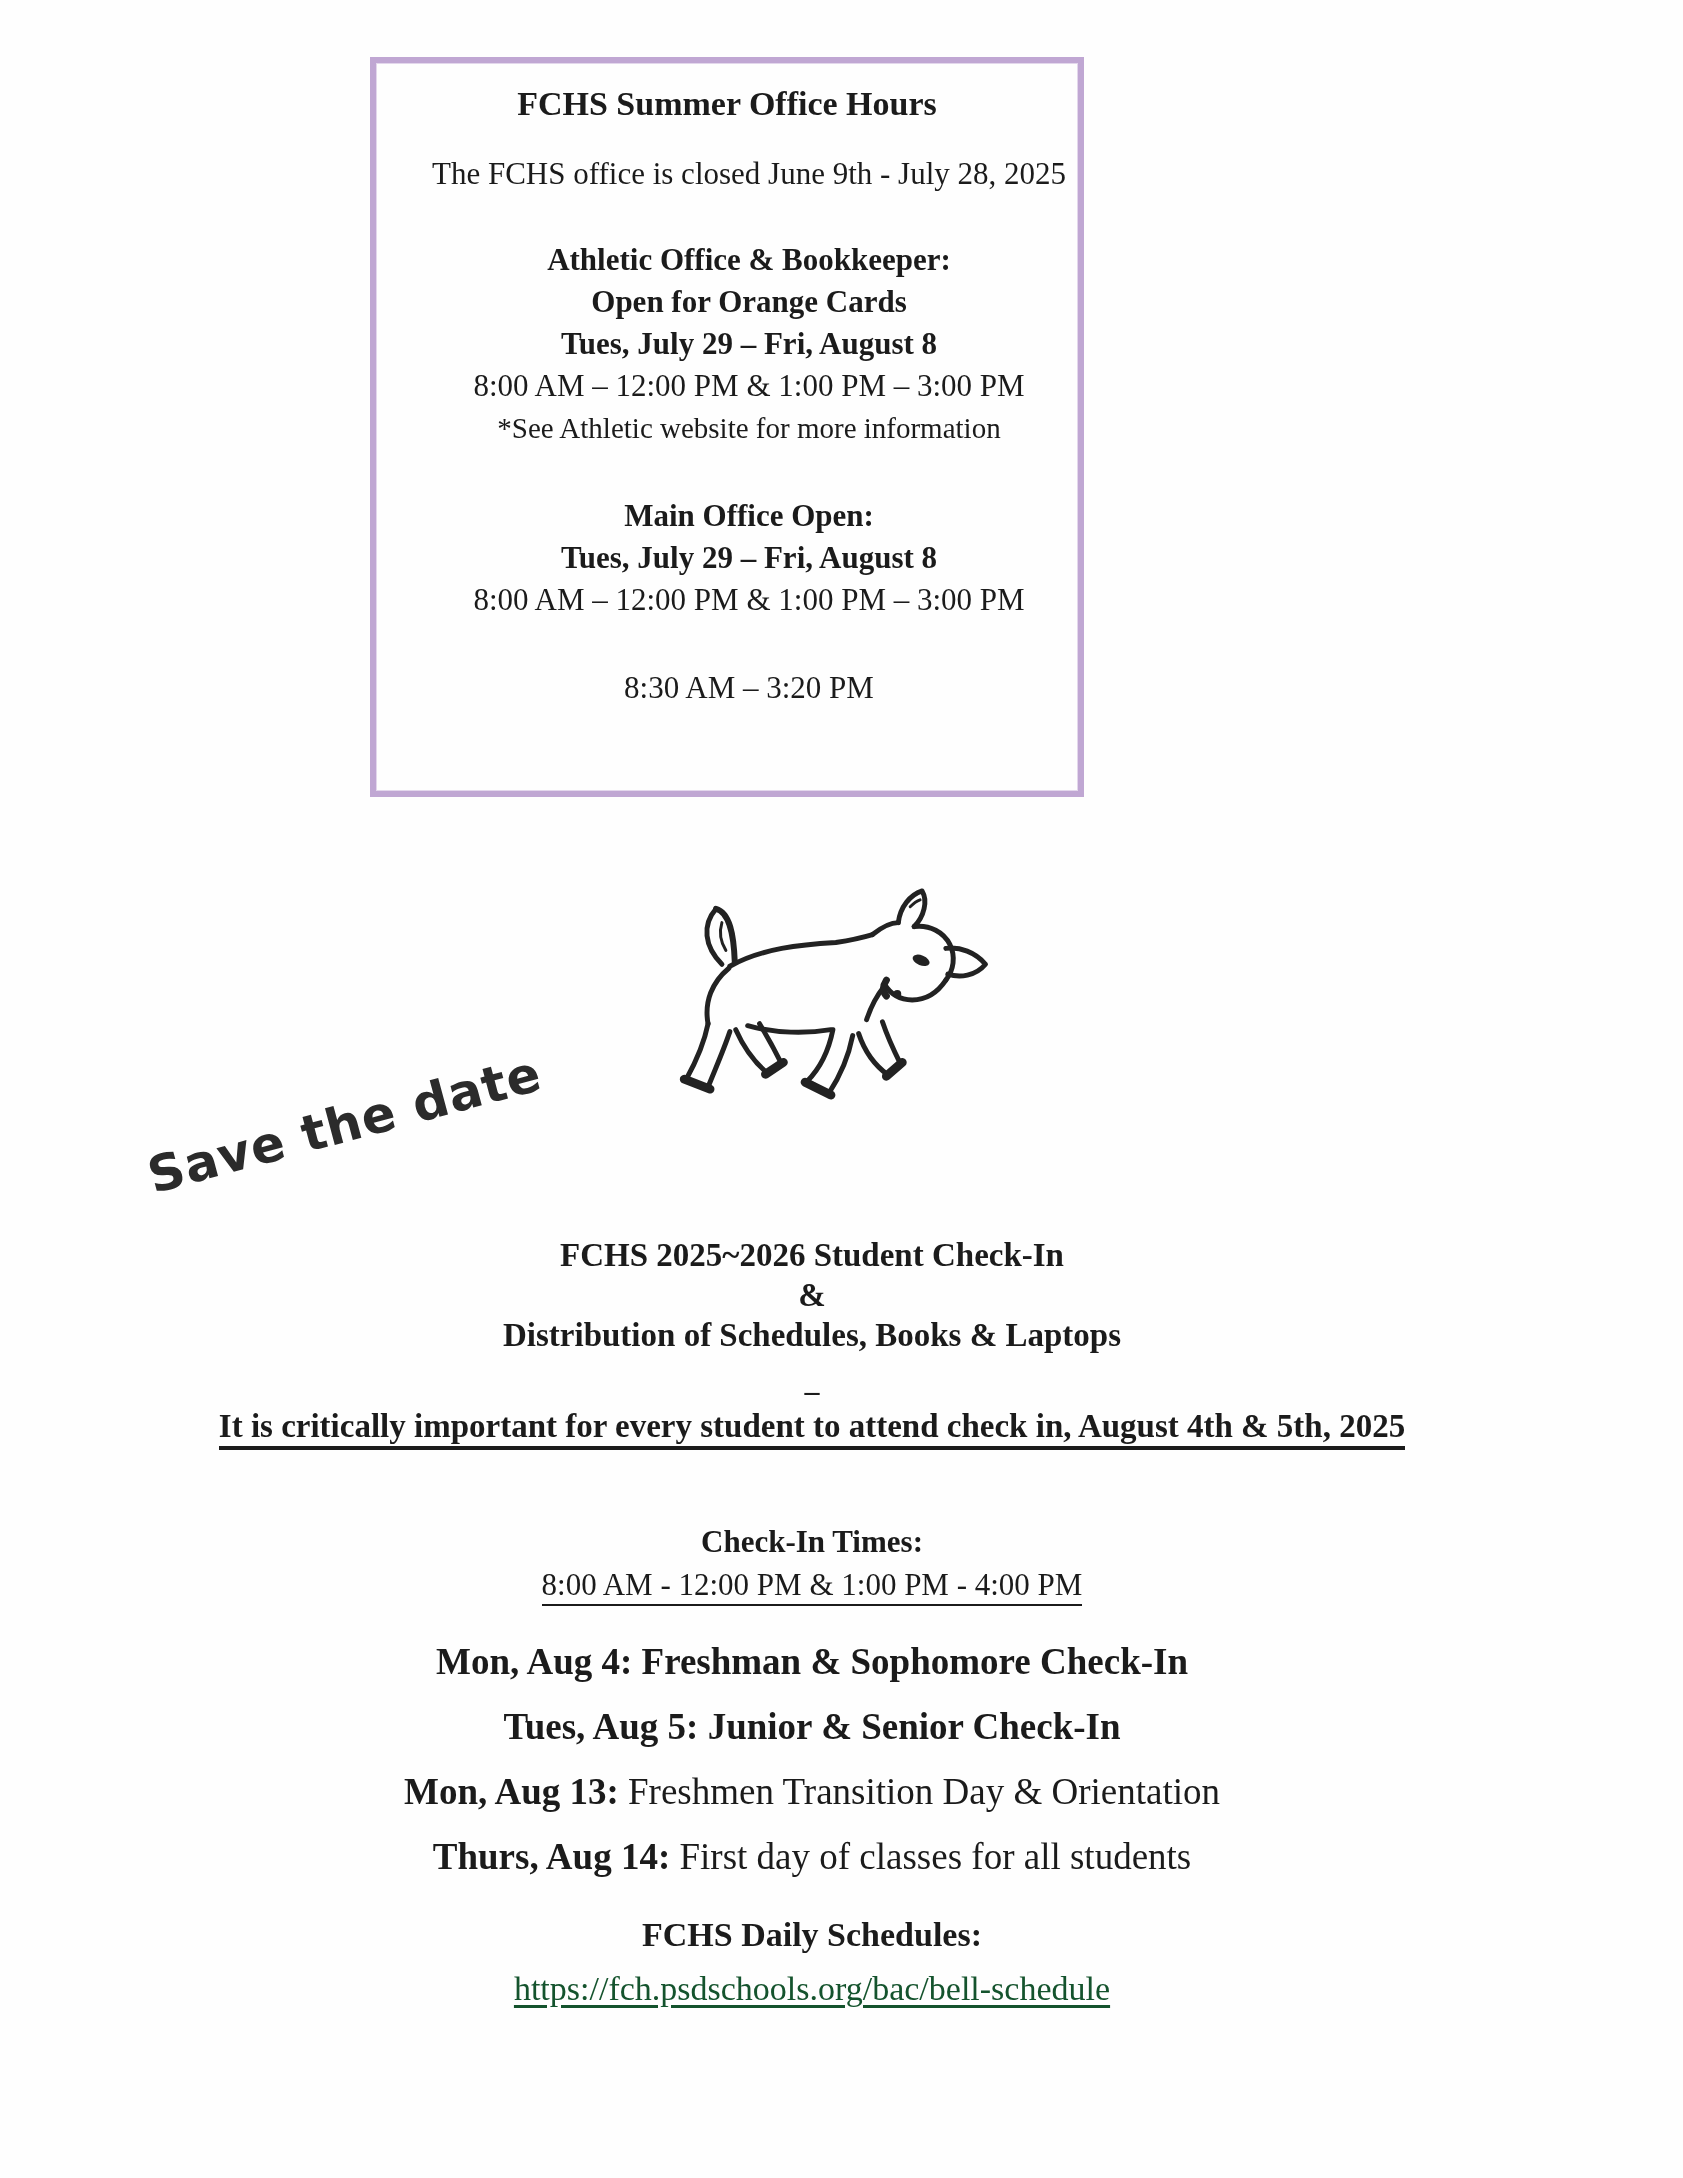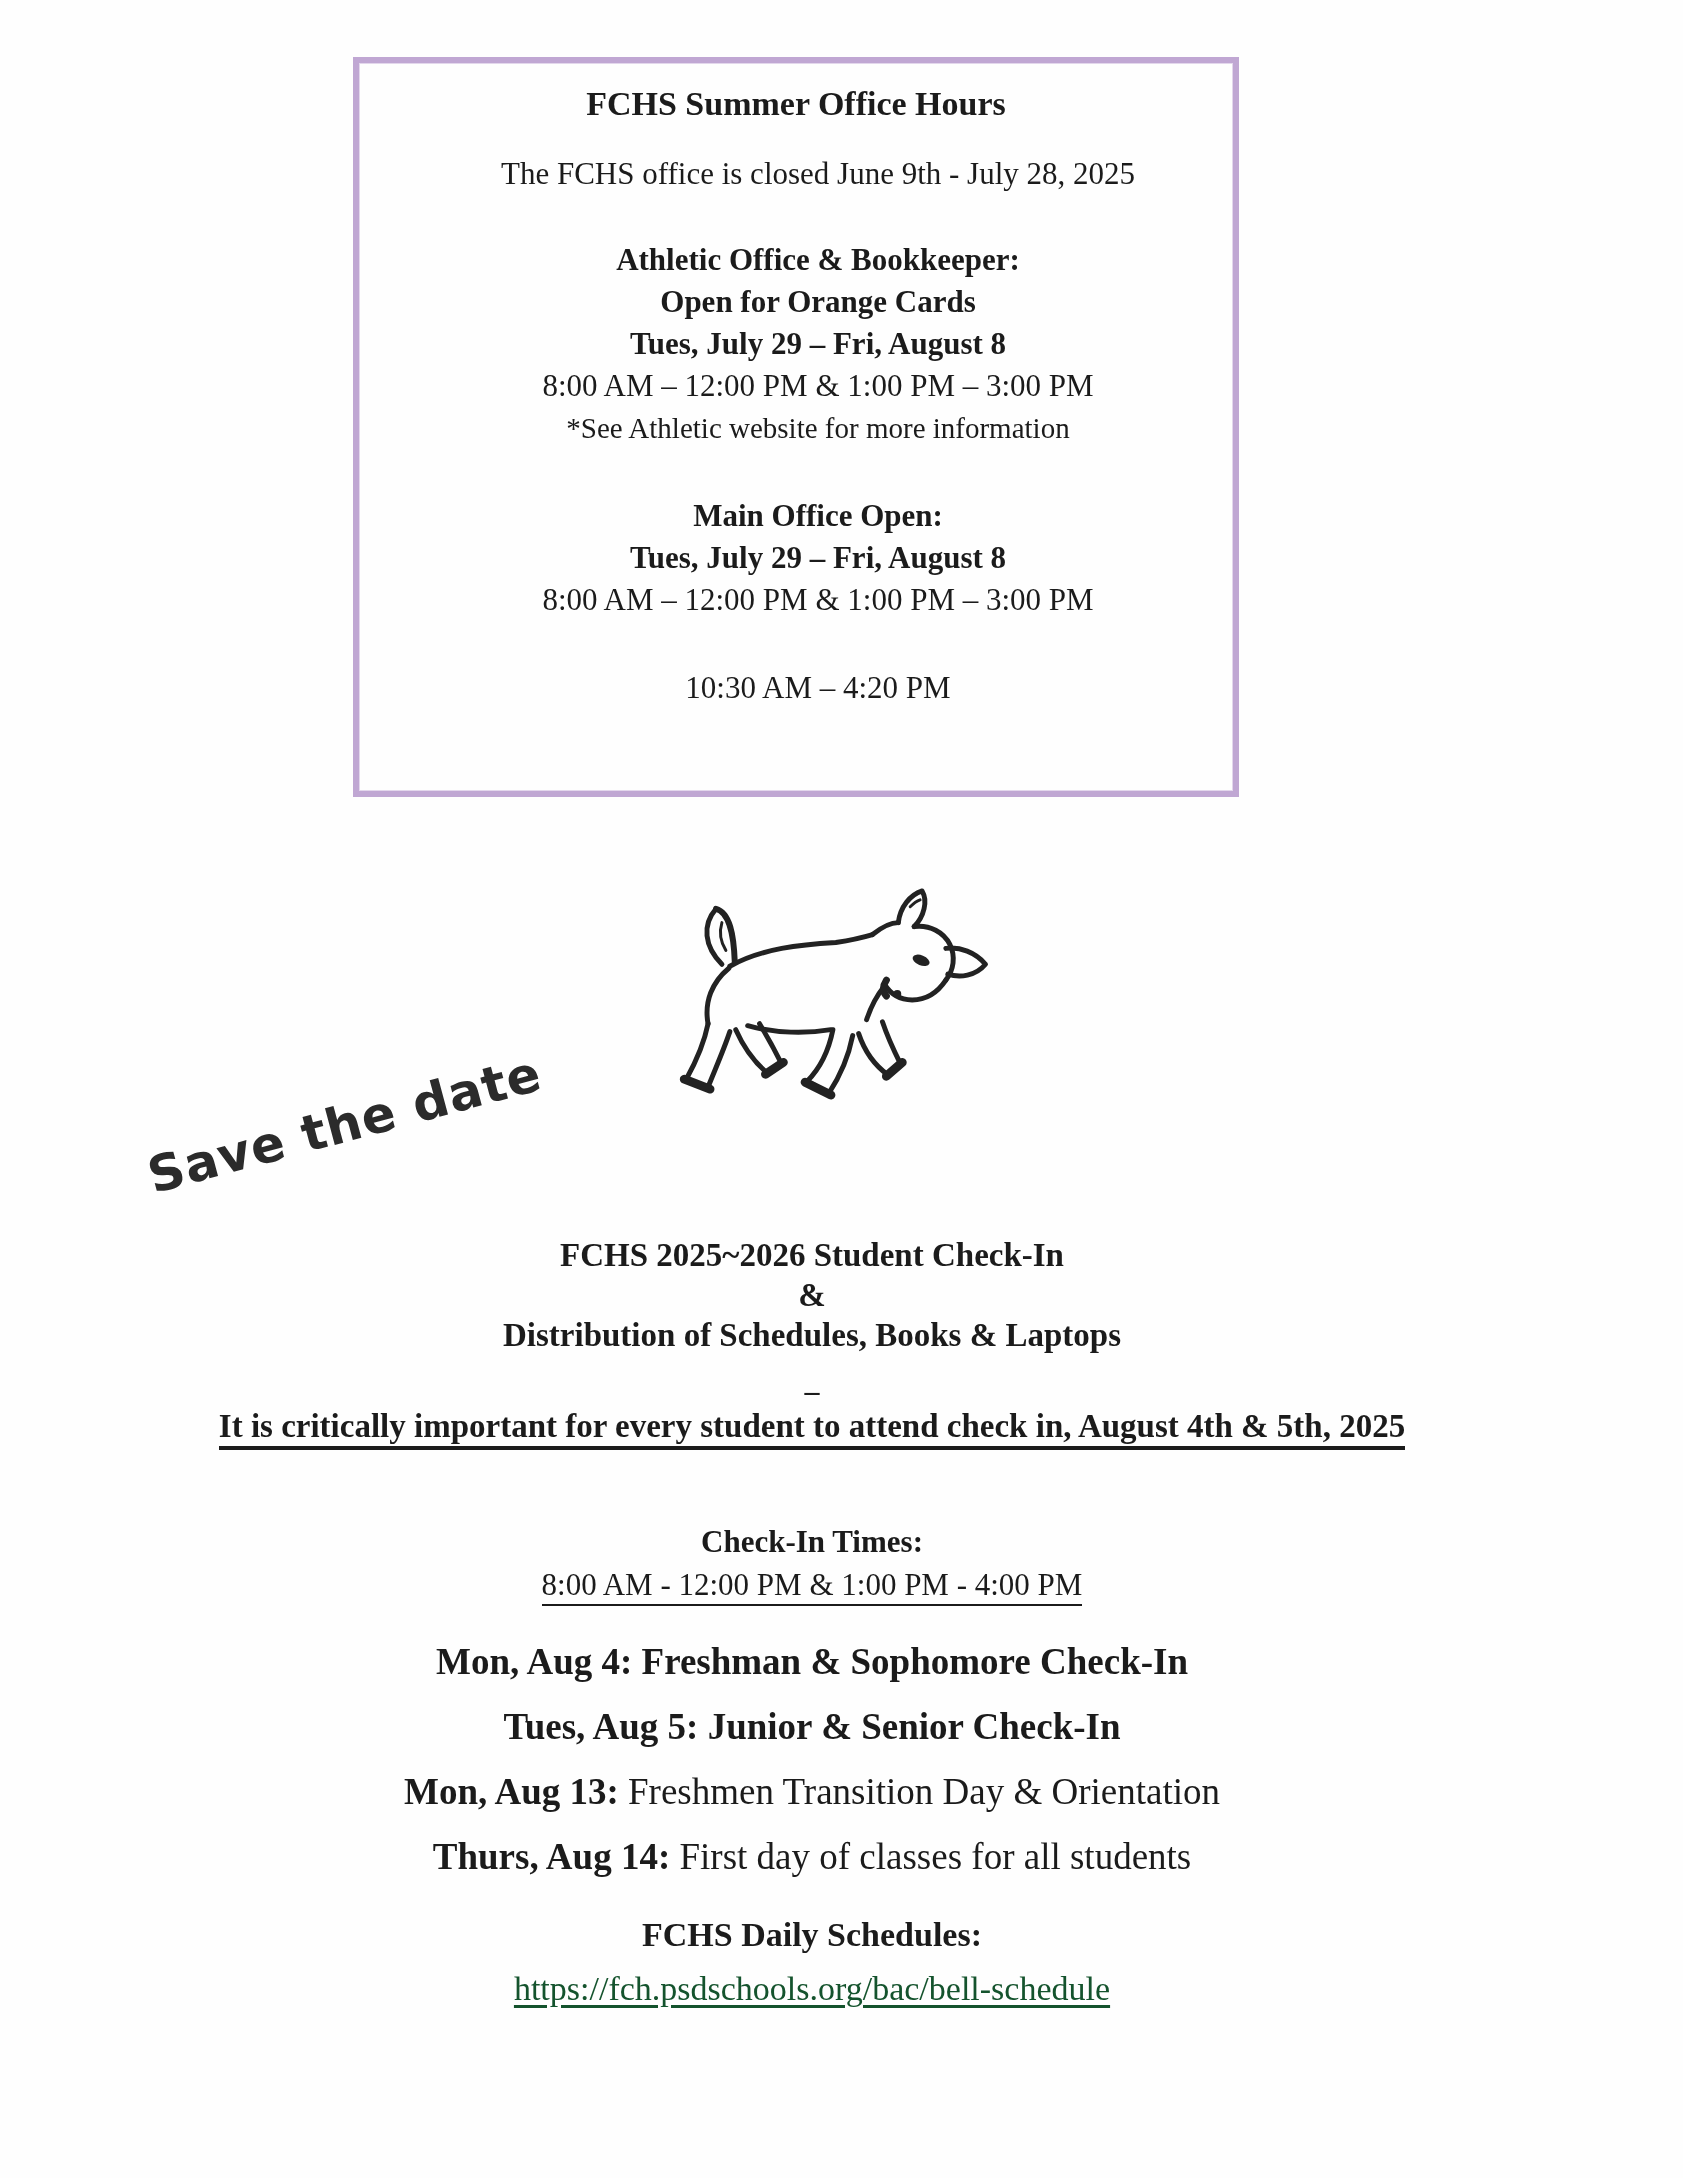--- a/index.html
+++ b/index.html
@@ -8,22 +8,22 @@
     width:1683px;height:2178px;
     background:#fefefe;
     font-family:"Liberation Serif", serif;
     color:#1b1b1b;
     overflow:hidden;
   }
   .bold{font-weight:bold;}
   
   .office-box{
     position:absolute;
-    left:353px;top:57px;
-    width:886px;height:740px;
+    left:370px;top:57px;
+    width:714px;height:740px;
     box-sizing:border-box;
     border:6px solid #c0a7d3;
     box-shadow:0 0 0 1px #e3d7ec inset;
     text-align:center;
   }
   .bx-title{font-size:34px;font-weight:bold;line-height:42px;margin-top:20px;margin-bottom:28px;}
   .bx-line{font-size:31px;line-height:42px;padding-left:44px;}
   .bx-closed{margin-bottom:44px;}
   .bx-group{margin-bottom:46px;}
   .bx-note{font-size:29px;}
@@ -71,21 +71,21 @@
       <div class="bx-line bold">Tues, July 29 – Fri, August 8</div>
       <div class="bx-line">8:00 AM – 12:00 PM &amp; 1:00 PM – 3:00 PM</div>
       <div class="bx-line bx-note">*See Athletic website for more information</div>
     </div>
     <div class="bx-group">
       <div class="bx-line bold">Main Office Open:</div>
       <div class="bx-line bold">Tues, July 29 – Fri, August 8</div>
       <div class="bx-line">8:00 AM – 12:00 PM &amp; 1:00 PM – 3:00 PM</div>
     </div>
     <div class="bx-group">
-      <div class="bx-line">10:30 AM – 4:20 PM</div>
+      <div class="bx-line">8:30 AM – 3:20 PM</div>
     </div>
   </div>
 
   <svg class="lamb" viewBox="0 0 380 220" fill="none" stroke="#222" stroke-width="5" stroke-linecap="round" stroke-linejoin="round">
 
     <path d="M84,26 C70,42 72,64 90,82"></path>
     <path d="M84,26 C98,30 102,52 103,80" stroke-width="6"></path>
     <path d="M90,40 C87,50 89,60 94,68" stroke-width="3"></path>
 
     <path d="M98,84 C130,66 170,62 205,60 C218,58 232,55 242,52"></path>

